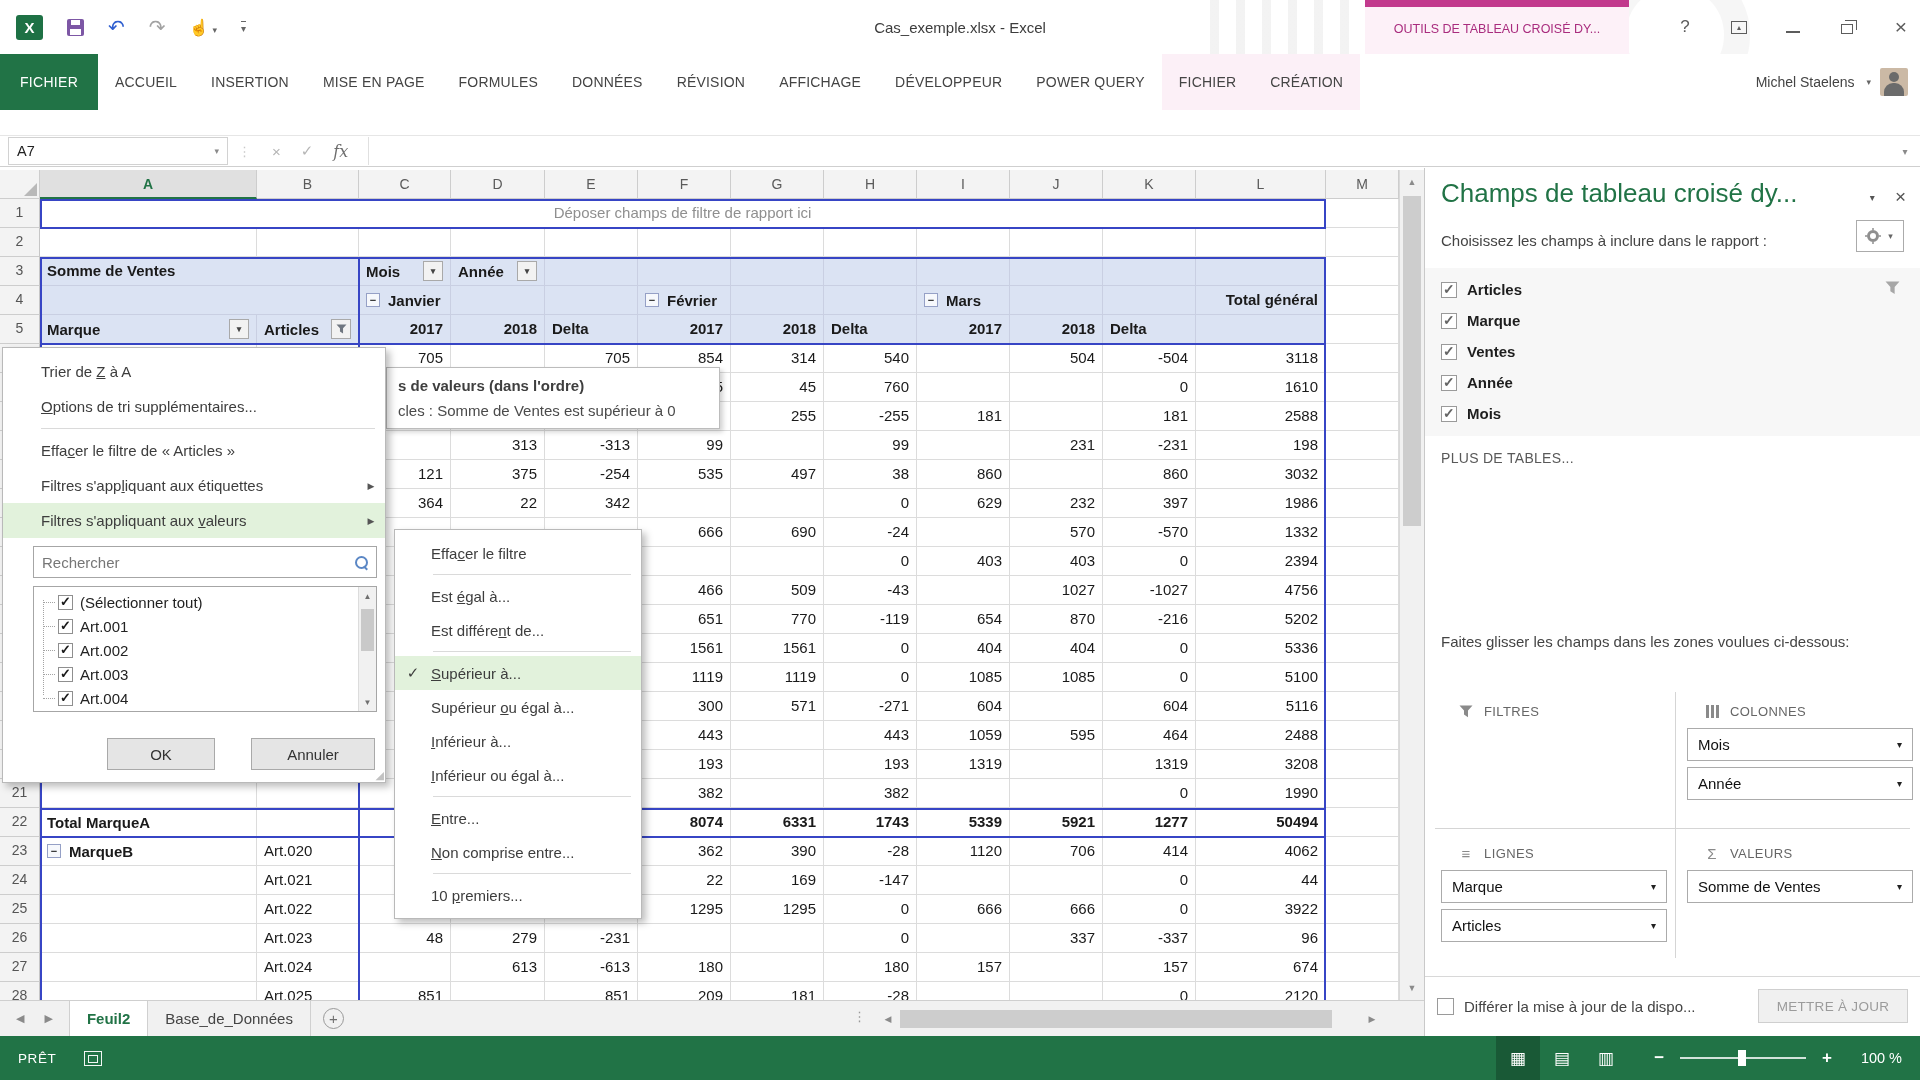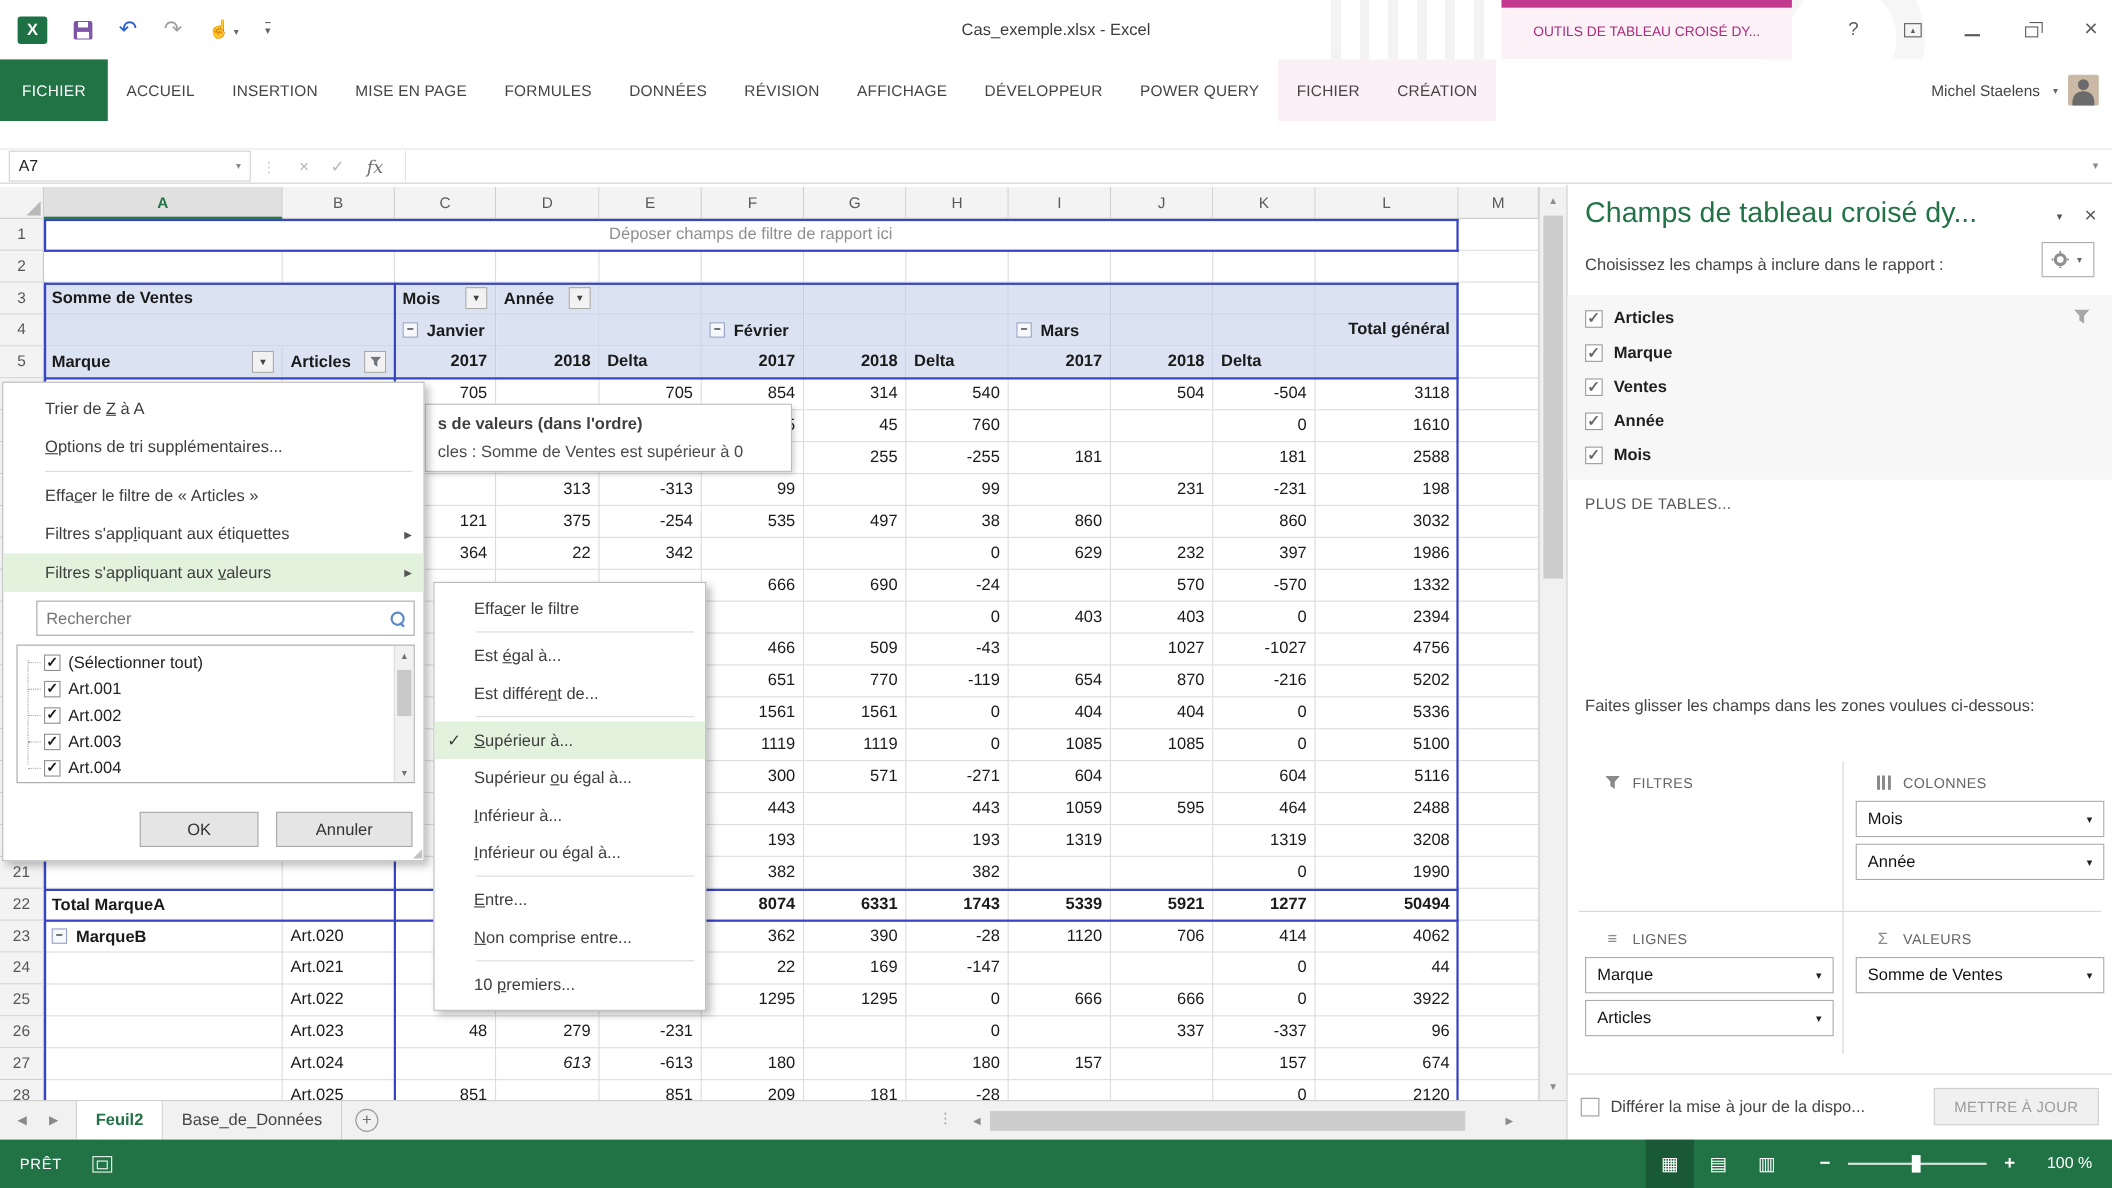--- a/index.html
+++ b/index.html
@@ -104,33 +104,33 @@
   .mi .ic{width:38px;display:flex;align-items:center;justify-content:center;flex:none;}
   .mi .lab{flex:1;white-space:nowrap;overflow:hidden;}
   .mi .subarrow{width:16px;color:#555;font-size:9px;text-align:center;flex:none;}
   .mi.hl{background:var(--mhl);}
   .msep{height:1px;background:#dadada;margin:4px 10px 4px 38px;}
   .search{margin:8px 8px 0 30px;height:32px;border:1px solid #a6a6a6;display:flex;align-items:center;
           padding:0 8px;color:#767676;}
   .mag{margin-left:auto;position:relative;width:14px;height:14px;}
   .mag::before{content:"";position:absolute;left:1px;top:1px;width:9px;height:9px;border:2px solid #5b87c5;border-radius:50%;}
   .mag::after{content:"";position:absolute;right:0px;bottom:0px;width:5px;height:2px;background:#5b87c5;transform:rotate(45deg);}
-  .flistwrap{margin:8px 8px 0 12px;height:126px;border:1px solid #a6a6a6;position:relative;background:#fff;overflow:hidden;}
+  .flistwrap{margin:8px 8px 0 30px;height:126px;border:1px solid #a6a6a6;position:relative;background:#fff;overflow:hidden;}
   .flist{position:absolute;left:0;top:3px;right:18px;bottom:0;}
   .flist::before{content:"";position:absolute;left:9px;top:10px;bottom:16px;border-left:1px dotted #a3a3a3;}
   .fitem{height:24px;display:flex;align-items:center;gap:7px;padding-left:24px;position:relative;color:#222;}
   .fitem::before{content:"";position:absolute;left:9px;top:50%;width:12px;border-top:1px dotted #a3a3a3;}
   .cb{width:15px;height:15px;border:1px solid #8f8f8f;background:#fff;position:relative;flex:none;}
   .cb.ck::after{content:"✓";position:absolute;left:1px;top:-2px;font-size:13px;font-weight:bold;color:#1a1a1a;}
   .lscroll{position:absolute;right:0;top:0;bottom:0;width:18px;background:#f1f1f1;border-left:1px solid #dcdcdc;}
   .lscroll .up,.lscroll .dn{position:absolute;left:0;right:0;height:18px;display:flex;align-items:center;
         justify-content:center;font-size:8px;color:#6f6f6f;}
   .lscroll .dn{bottom:0;}
   .lthumb{position:absolute;left:2px;right:2px;top:22px;height:42px;background:#c9c9c9;}
-  .btnrow{display:flex;justify-content:flex-end;gap:16px;margin:26px 10px 0 0;}
+  .btnrow{display:flex;justify-content:flex-end;gap:36px;margin:26px 10px 0 0;}
   .btn{height:32px;background:#e5e5e5;border:1px solid #a9a9a9;display:flex;align-items:center;
        justify-content:center;font-size:15px;color:#333;}
   .btn.ok{width:108px;}
   .btn.cancel{width:124px;}
   .grip{position:absolute;right:1px;bottom:0px;color:#c2c2c2;font-size:11px;}
 
   .submenu{position:absolute;left:394px;top:529px;width:248px;background:#fff;border:1px solid #b9b9b9;
            box-shadow:4px 4px 7px rgba(0,0,0,.25);z-index:12;padding:6px 0;font-size:15px;color:#3d3d3d;}
   .smi{height:34px;display:flex;align-items:center;}
   .smi .ic{width:36px;display:flex;align-items:center;justify-content:center;flex:none;}
@@ -731,21 +731,21 @@
         <div class="gc num" style="width: 93px;">337</div>
         <div class="gc num" style="width: 93px;">-337</div>
         <div class="gc num" style="width: 130px;">96</div>
         <div class="gc " style="width: 73px;"></div>
       </div>
       <div class="grow">
         <div class="gc gut" style="width: 40px;">27</div>
         <div class="gc  hflex" style="width: 217px;"></div>
         <div class="gc " style="width: 102px;">Art.024</div>
         <div class="gc num" style="width: 92px;"></div>
-        <div class="gc num" style="width: 94px; font-style: italic;">613</div>
+        <div class="gc num" style="width: 94px;">613</div>
         <div class="gc num" style="width: 93px;">-613</div>
         <div class="gc num" style="width: 93px;">180</div>
         <div class="gc num" style="width: 93px;"></div>
         <div class="gc num" style="width: 93px;">180</div>
         <div class="gc num" style="width: 93px;">157</div>
         <div class="gc num" style="width: 93px;"></div>
         <div class="gc num" style="width: 93px;">157</div>
         <div class="gc num" style="width: 130px;">674</div>
         <div class="gc " style="width: 73px;"></div>
       </div>

